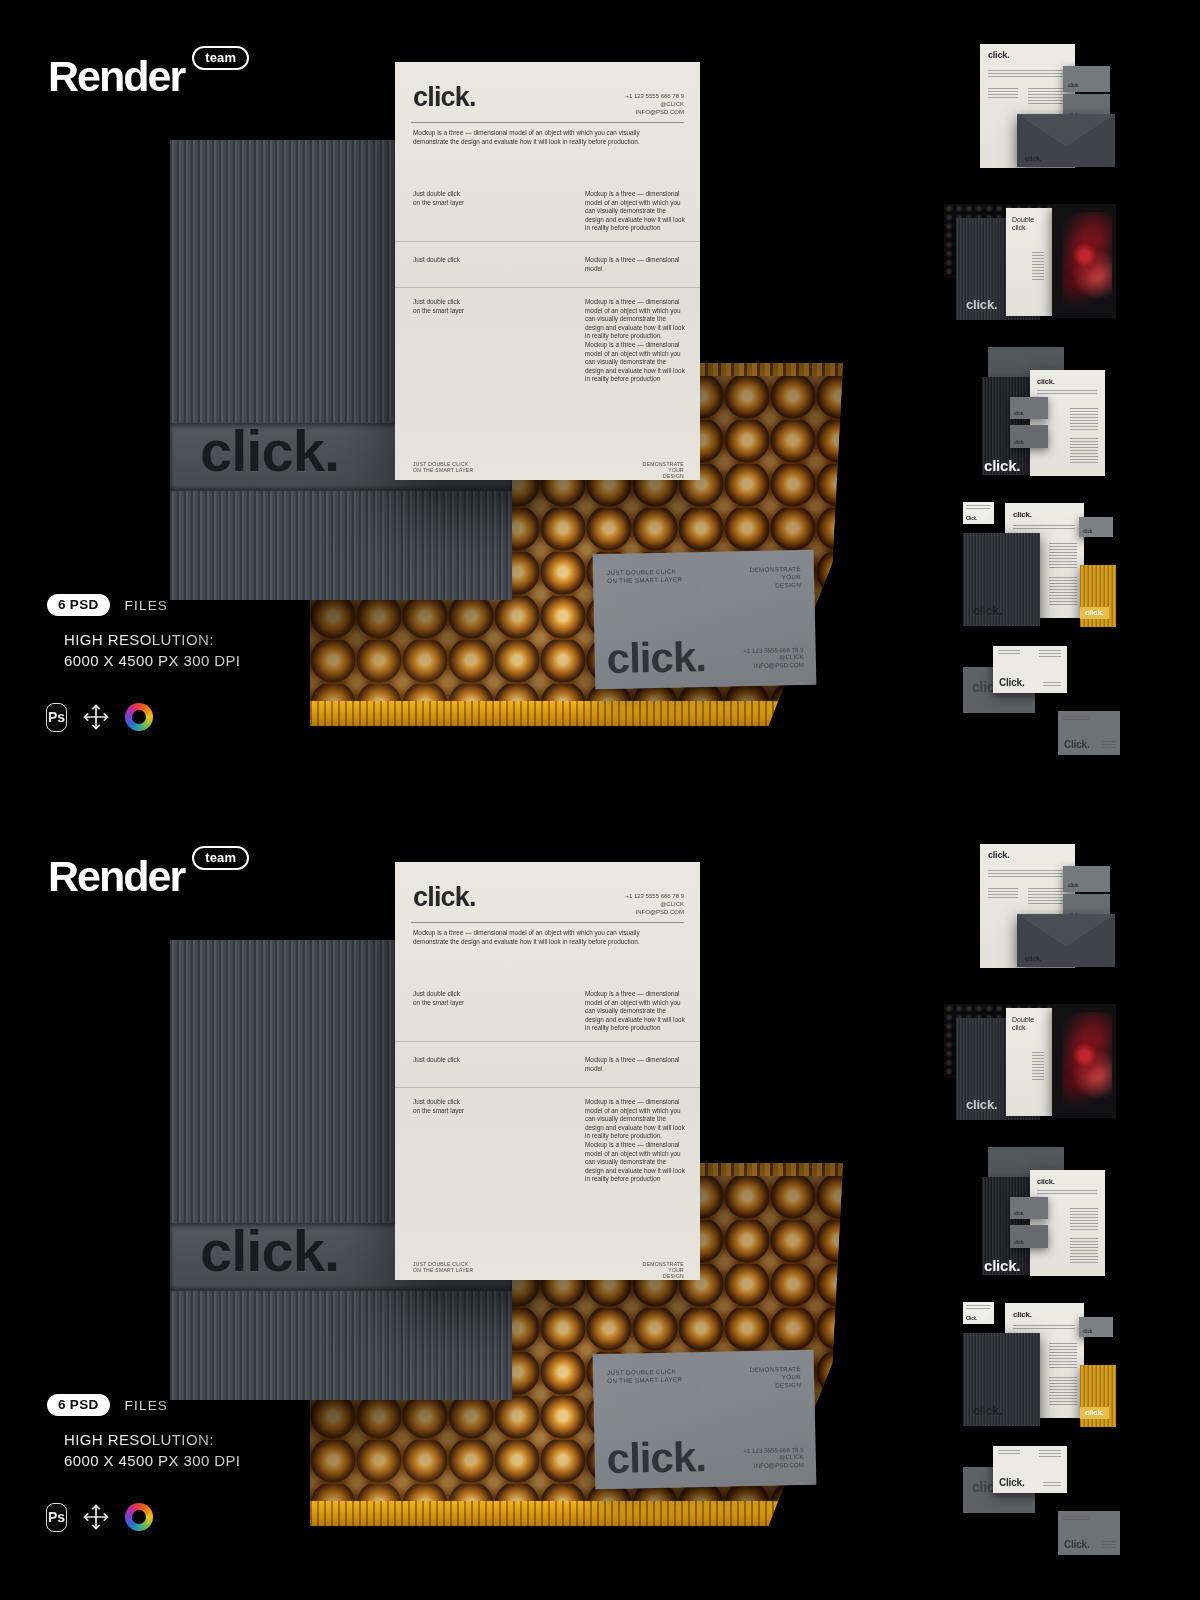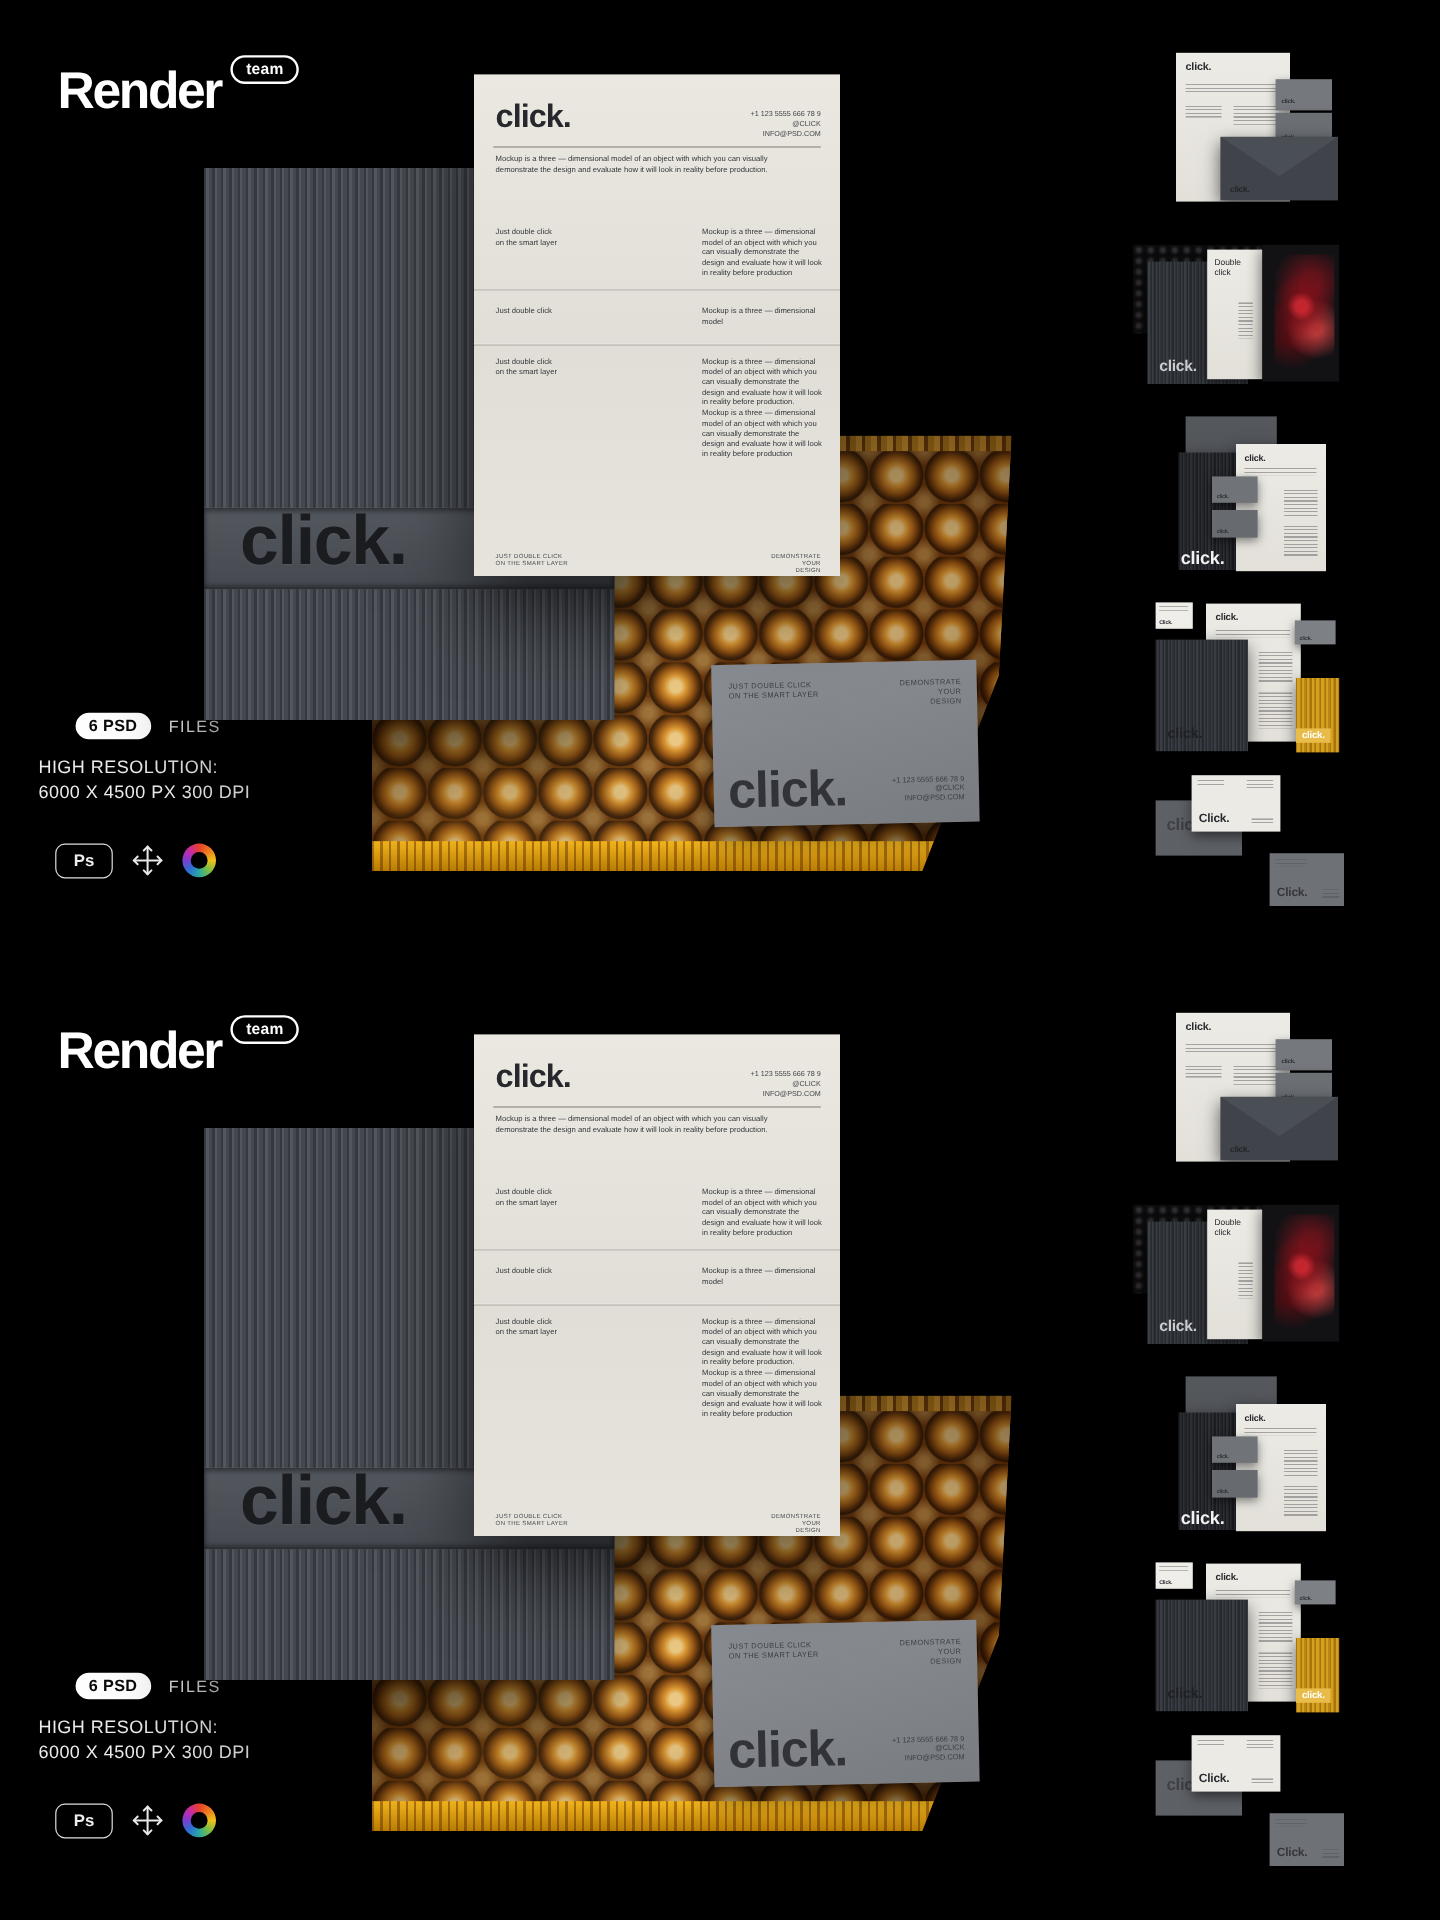--- a/index.html
+++ b/index.html
@@ -61,26 +61,26 @@
   
   .biz-card{position:absolute;left:594px;top:552px;width:221px;height:135px;z-index:2;
       transform:rotate(-1.2deg);background:linear-gradient(165deg,#8b8e94,#787b80);
       box-shadow:0 10px 25px rgba(0,0,0,.5);}
   .bc-topleft{position:absolute;left:14px;top:15px;font-size:6.2px;line-height:8.2px;letter-spacing:.4px;color:#3d3f44;}
   .bc-topright{position:absolute;right:13px;top:15px;font-size:6.2px;line-height:8.2px;letter-spacing:.4px;color:#3d3f44;text-align:right;}
   .bc-logo{position:absolute;left:12px;bottom:6px;font-size:42px;font-weight:600;letter-spacing:-1px;color:#313338;}
   .bc-contact{position:absolute;right:12px;bottom:16px;font-size:6.2px;line-height:7.8px;text-align:right;color:#3d3f44;}
 
   
-  .badge-row{position:absolute;left:47px;top:594px;display:flex;align-items:center;gap:15px;margin-left:16px;}
+  .badge-row{position:absolute;left:47px;top:594px;display:flex;align-items:center;gap:15px;}
   .badge{background:#fff;color:#0a0a0a;font-size:13.5px;font-weight:600;padding:3px 11px 4px;border-radius:13px;letter-spacing:.3px;}
   .files{color:#ececec;font-size:13.5px;letter-spacing:1.2px;}
-  .res{position:absolute;left:32px;top:629px;color:#ececec;font-size:15px;line-height:21px;letter-spacing:.4px;}
+  .res{position:absolute;left:64px;top:629px;color:#ececec;font-size:15px;line-height:21px;letter-spacing:.4px;}
   .tool-icons{position:absolute;left:46px;top:702px;display:flex;align-items:center;gap:14px;}
-  .ps-icon{width:48px;height:29px;border:1.6px solid #ddd;border-radius:8px;display:flex;align-items:center;
+  .ps-icon{width:21px;height:29px;border:1.6px solid #ddd;border-radius:8px;display:flex;align-items:center;
       justify-content:center;color:#eee;font-size:14px;font-weight:600;box-sizing:border-box;}
   .move-icon{width:30px;height:30px;display:flex;}
   .color-wheel{position:relative;width:28px;height:28px;border-radius:50%;
       background:conic-gradient(#e8412c,#f07d1e,#f2c31d,#7fbf3f,#2aa8a0,#2b6fd4,#7b3fd0,#c92ba6,#e8412c);}
   .cw-hole{position:absolute;inset:7px;background:#000;border-radius:50%;}
 
   
   .thumb{position:absolute;z-index:4;}
   .t-abs{position:absolute;}
   .t-paper{background:linear-gradient(180deg,#edebe5,#e2e0d9);box-shadow:0 4px 12px rgba(0,0,0,.55);}

